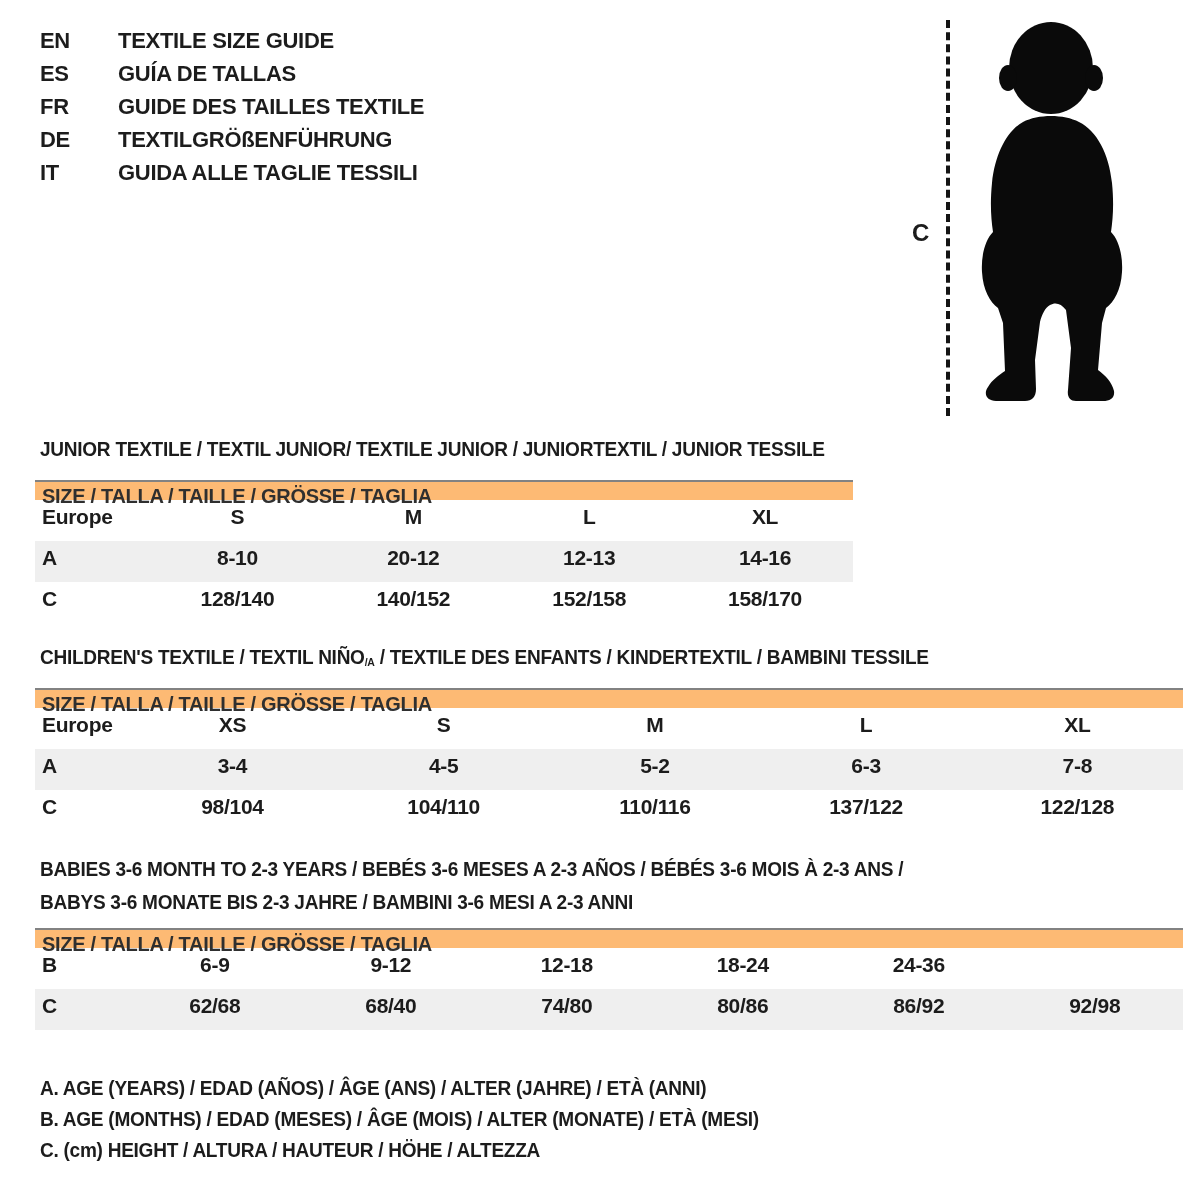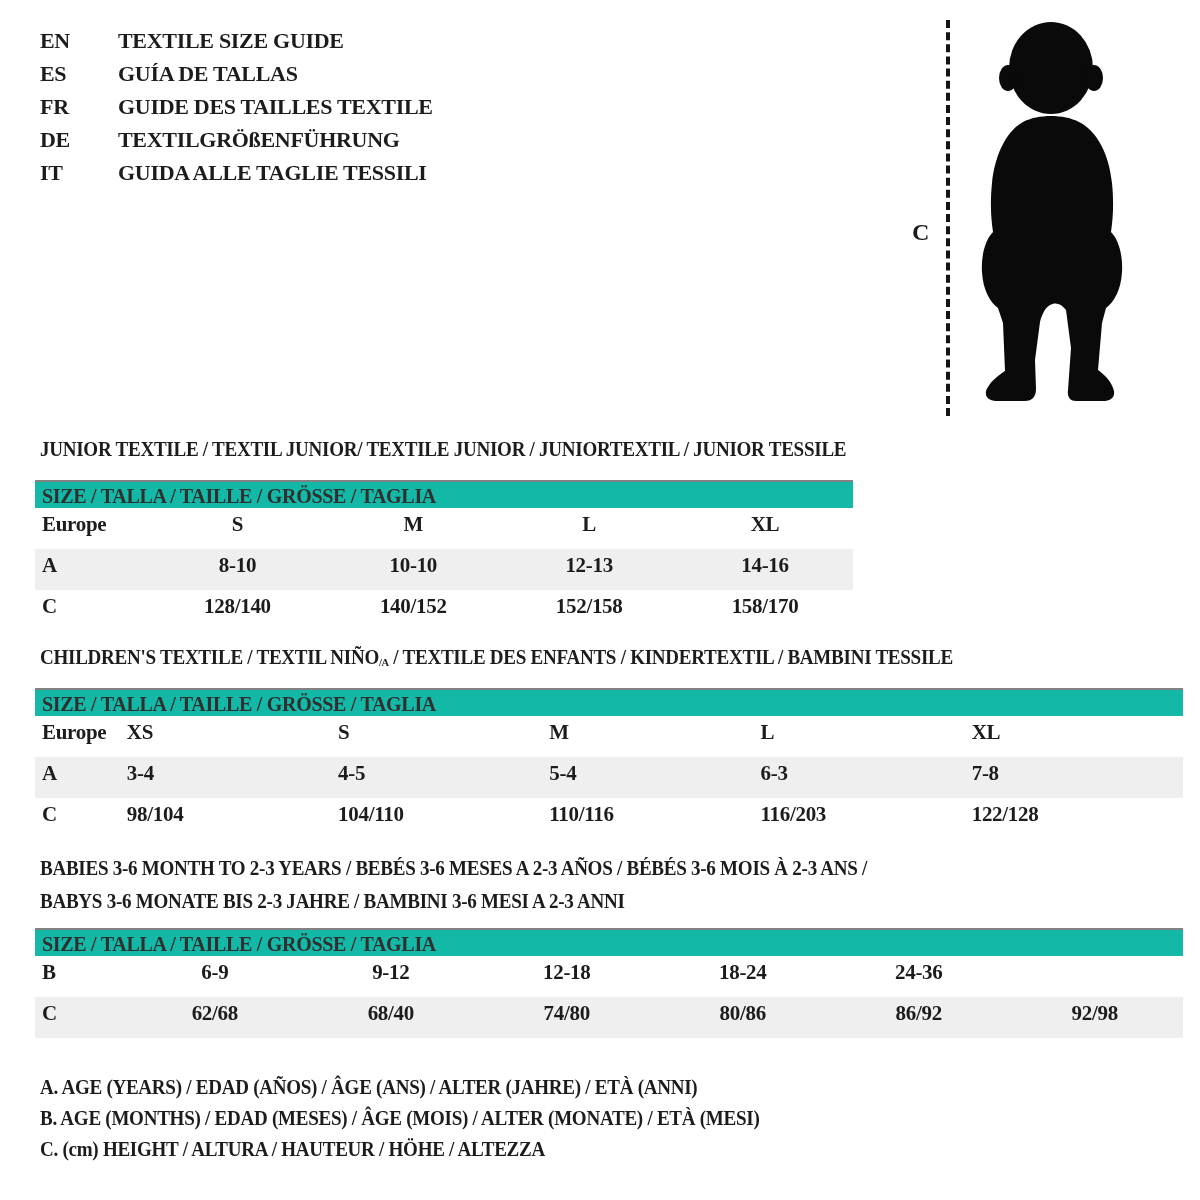--- a/index.html
+++ b/index.html
@@ -1,18 +1,18 @@
 <!DOCTYPE html>
 <html><head>
 <meta charset="utf-8">
 <style>
   html,body{margin:0;padding:0;background:#fff;}
   .page{
     position:relative;width:1200px;height:1200px;background:#ffffff;
-    font-family:Liberation Serif, serif;font-weight:bold;color:#1c1c1c;
+    font-family:Liberation Sans, sans-serif;font-weight:bold;color:#1c1c1c;
     overflow:hidden;letter-spacing:-0.3px;
   }
   
   .lang-block{position:absolute;left:40px;top:24px;}
   .lang-row{display:flex;height:33px;line-height:33px;font-size:22px;}
   .lang-code{width:78px;}
   .lang-title{white-space:nowrap;}
   
   .measure-label{position:absolute;left:912px;top:219px;font-size:24px;}
   .dashed-line{position:absolute;left:946px;top:20px;height:396px;width:0;border-left:4px dashed #141414;}
@@ -25,30 +25,30 @@
   .title-junior{top:437px;}
   .title-children{top:645px;}
   .title-babies{top:852px;line-height:33px;}
   .subA{font-size:0.55em;position:relative;top:0.22em;}
   
   .size-table{position:absolute;left:35px;}
   .t1{top:480px;width:818px;}
   .t2{top:688px;width:1148px;}
   .t3{top:928px;width:1148px;}
   .size-bar{
-    height:28px;line-height:28px;border-top:2px solid #828282;background:#14b8a6;
+    height:20px;line-height:28px;border-top:2px solid #828282;background:#fdba74;
     color:#2f2f2f;font-size:20px;padding-left:7px;box-sizing:border-box;white-space:nowrap;
   }
   .trow{display:flex;height:41px;line-height:33px;font-size:21px;}
   .trow.shaded{background:#efefef;}
   .cell-label{padding-left:7px;box-sizing:border-box;}
   .t1 .cell-label{width:14%;}
   .t1 .cell{width:21.5%;text-align:center;}
   .t2 .cell-label{width:8%;}
-  .t2 .cell{width:18.4%;text-align:left;}
+  .t2 .cell{width:18.4%;text-align:center;}
   .t3 .cell-label{width:8%;}
   .t3 .cell{width:15.33%;text-align:center;}
   
   .legend{position:absolute;left:40px;top:1072px;}
   .legend-line{
     height:31px;line-height:31px;font-size:20.5px;white-space:nowrap;
     transform:scaleX(0.93);transform-origin:0 50%;
   }
 </style>
 </head>
@@ -120,21 +120,21 @@
     <div class="trow">
       <span class="cell-label">Europe</span>
       <span class="cell">S</span>
       <span class="cell">M</span>
       <span class="cell">L</span>
       <span class="cell">XL</span>
     </div>
     <div class="trow shaded">
       <span class="cell-label">A</span>
       <span class="cell">8-10</span>
-      <span class="cell">10-10</span>
+      <span class="cell">20-12</span>
       <span class="cell">12-13</span>
       <span class="cell">14-16</span>
     </div>
     <div class="trow">
       <span class="cell-label">C</span>
       <span class="cell">128/140</span>
       <span class="cell">140/152</span>
       <span class="cell">152/158</span>
       <span class="cell">158/170</span>
     </div>
@@ -150,30 +150,30 @@
       <span class="cell">XS</span>
       <span class="cell">S</span>
       <span class="cell">M</span>
       <span class="cell">L</span>
       <span class="cell">XL</span>
     </div>
     <div class="trow shaded">
       <span class="cell-label">A</span>
       <span class="cell">3-4</span>
       <span class="cell">4-5</span>
-      <span class="cell">5-4</span>
+      <span class="cell">5-2</span>
       <span class="cell">6-3</span>
       <span class="cell">7-8</span>
     </div>
     <div class="trow">
       <span class="cell-label">C</span>
       <span class="cell">98/104</span>
       <span class="cell">104/110</span>
       <span class="cell">110/116</span>
-      <span class="cell">116/203</span>
+      <span class="cell">137/122</span>
       <span class="cell">122/128</span>
     </div>
   </div>
 
   <div class="section-title title-babies">
     <div>BABIES 3-6 MONTH TO 2-3 YEARS / BEBÉS 3-6 MESES A 2-3 AÑOS / BÉBÉS 3-6 MOIS À 2-3 ANS /</div>
     <div>BABYS 3-6 MONATE BIS 2-3 JAHRE / BAMBINI 3-6 MESI A 2-3 ANNI</div>
   </div>
   <div class="size-table t3">
     <div class="size-bar">SIZE / TALLA / TAILLE / GRÖSSE / TAGLIA</div>

